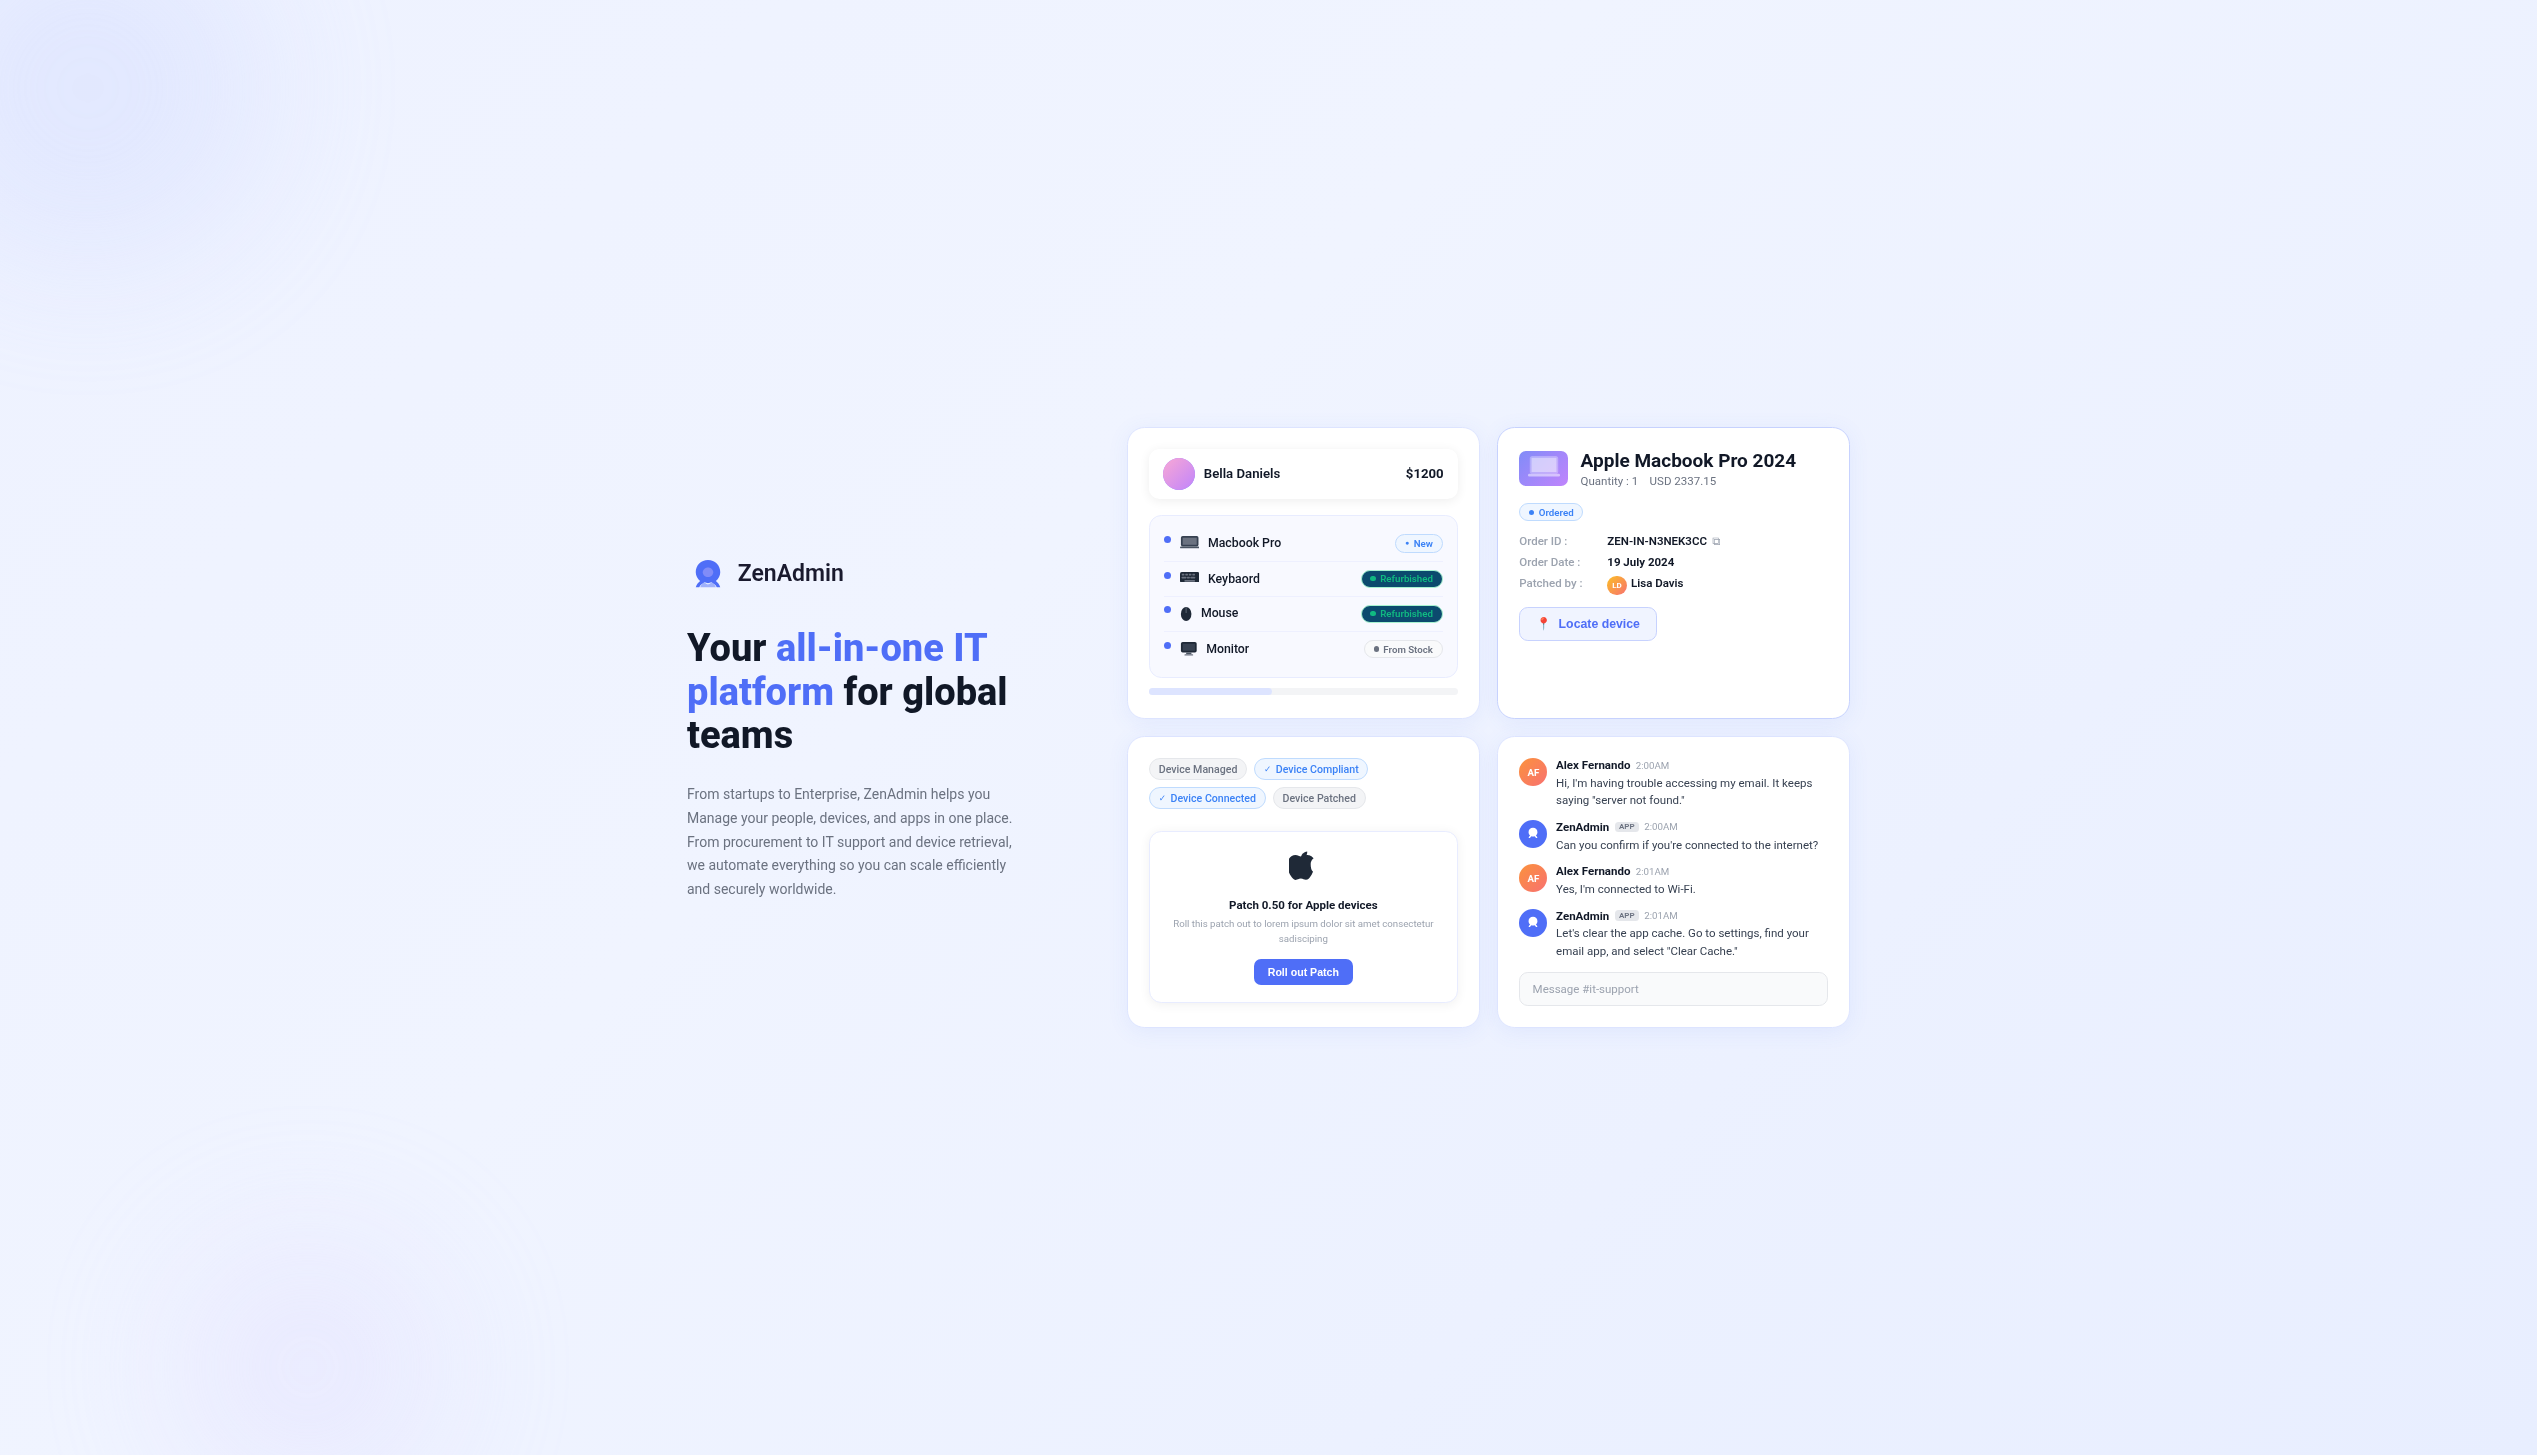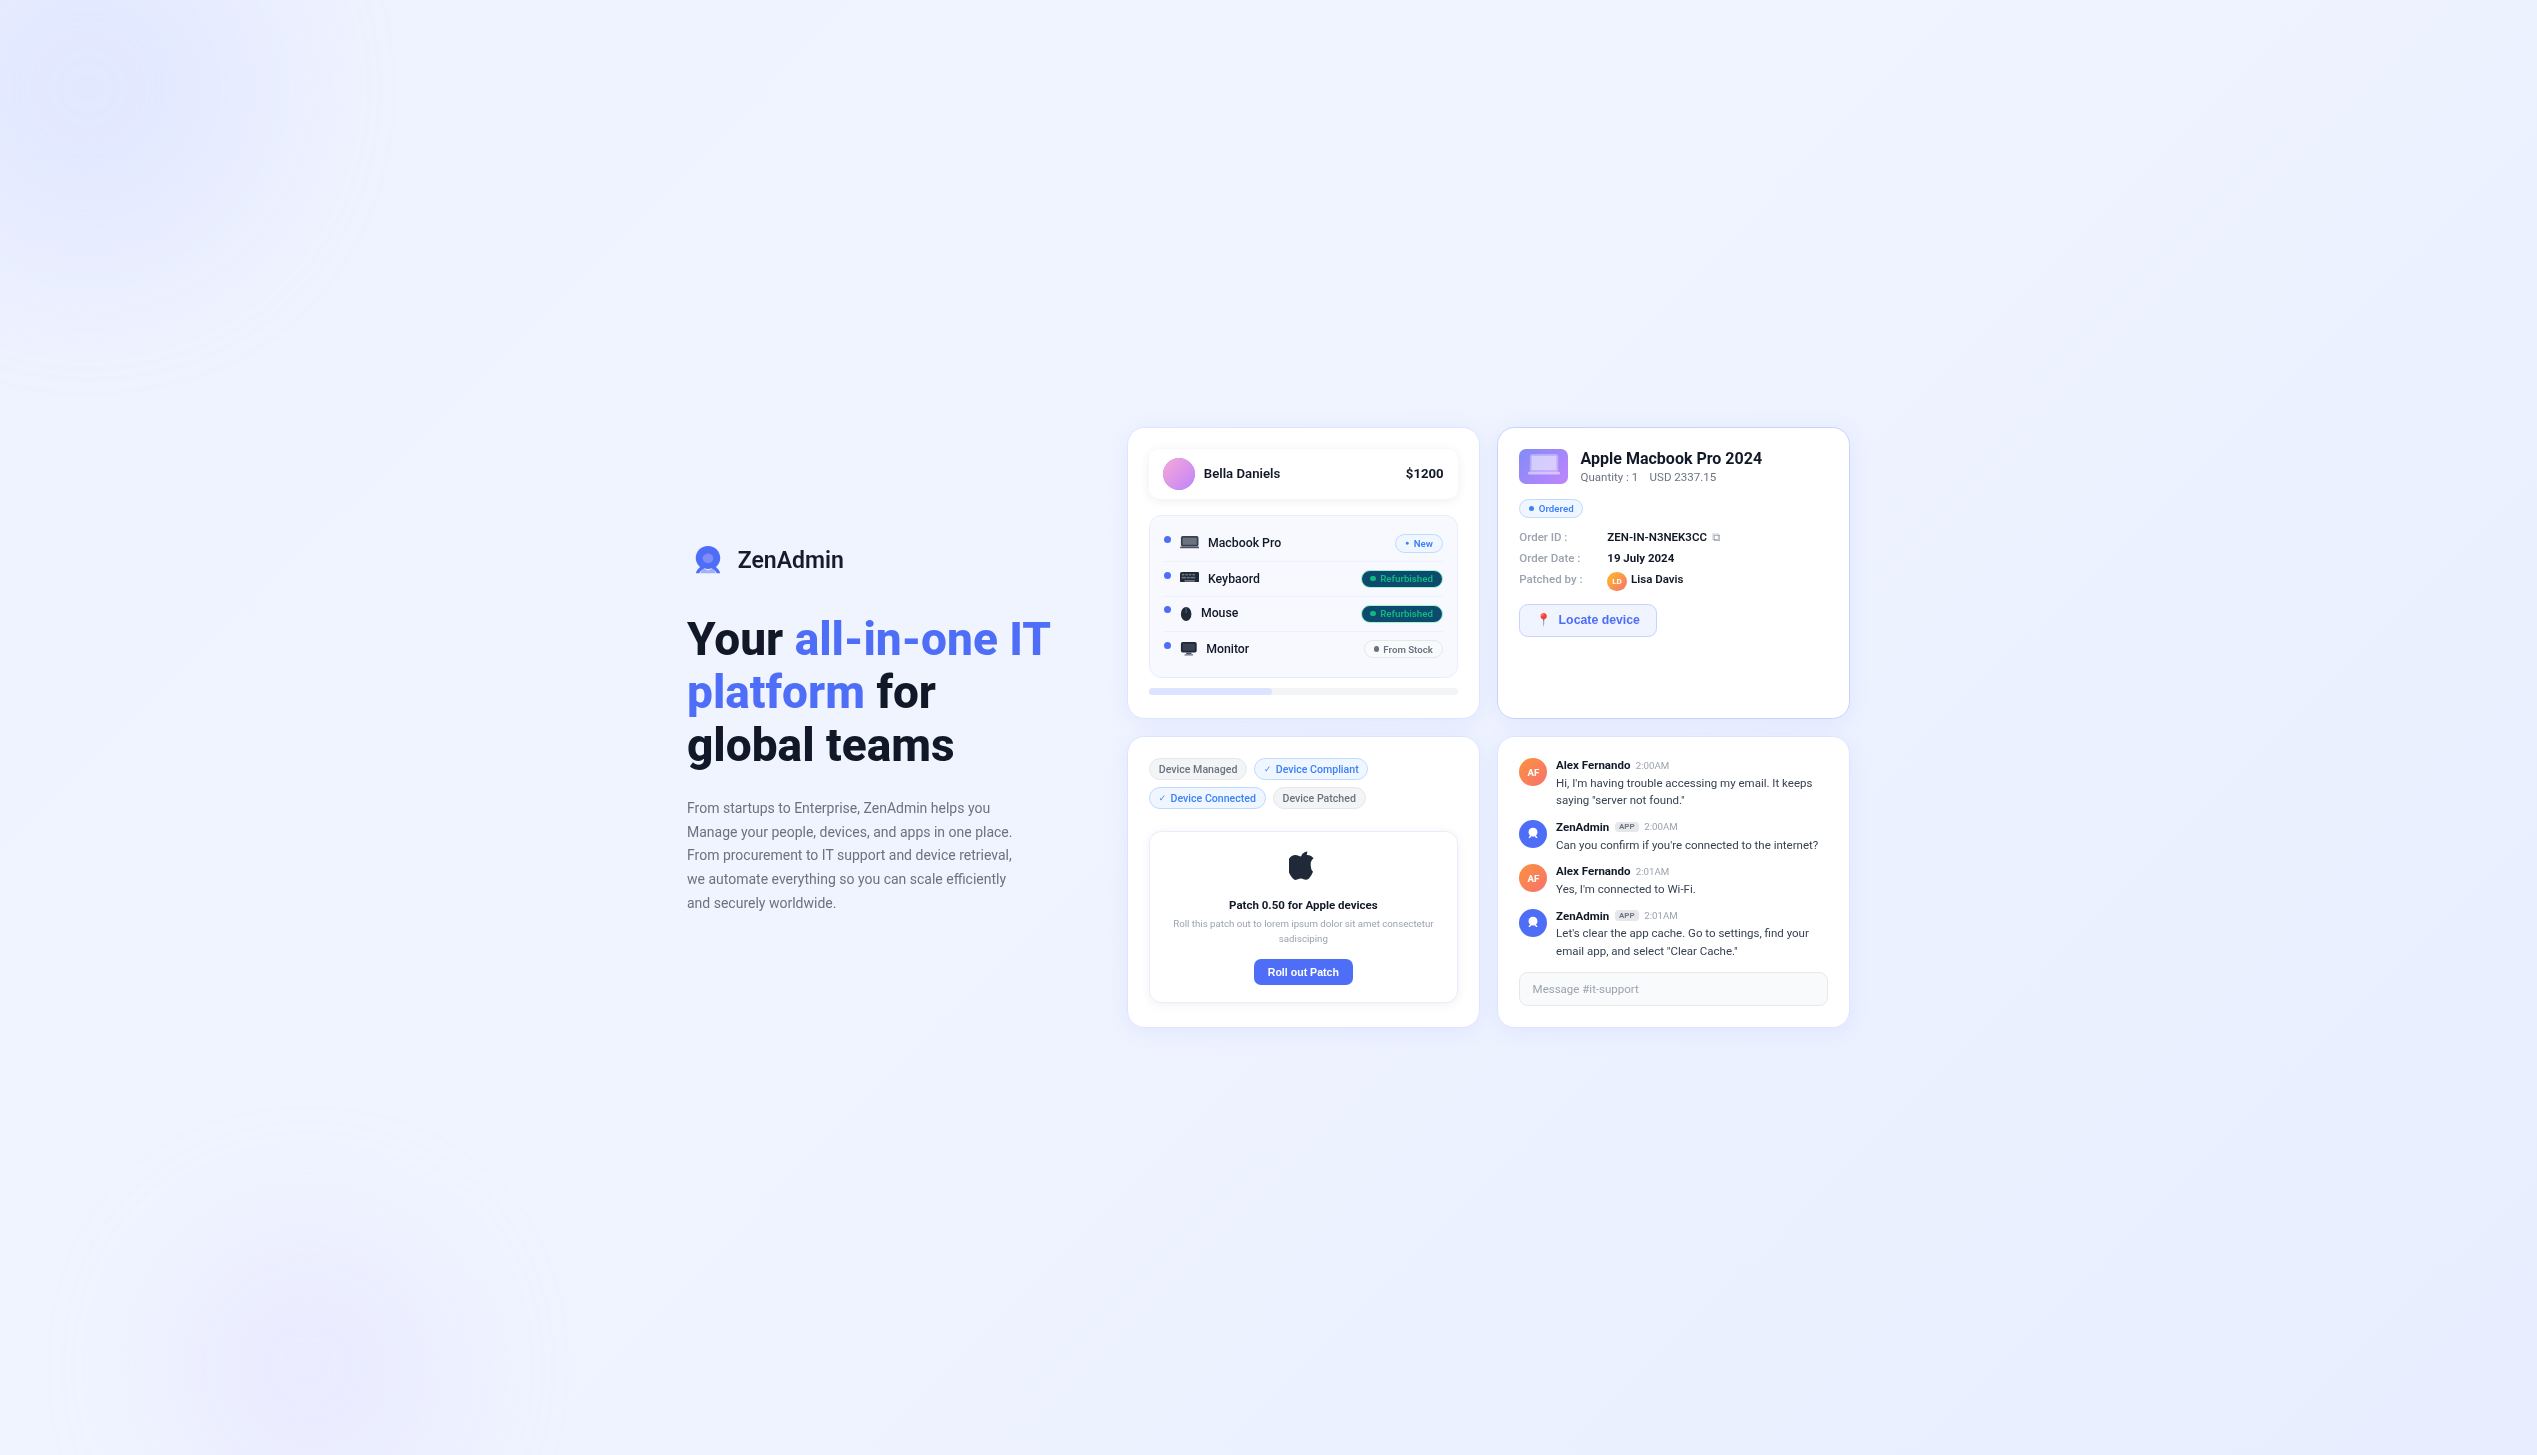--- a/index.html
+++ b/index.html
@@ -32,21 +32,21 @@
     .logo-icon {
       width: 42px;
       height: 42px;
     }
     .logo-text {
       font-size: 23px;
       font-weight: 600;
       color: #1a1a2e;
     }
     .hero-title {
-      font-size: 46px;
+      font-size: 38px;
       font-weight: 800;
       color: #111827;
       line-height: 1.15;
       margin-bottom: 25px;
     }
     .hero-title .highlight {
       color: #4f6ef7;
     }
     .hero-desc {
       font-size: 14px;
@@ -203,21 +203,21 @@
       width: 49px;
       height: 35px;
       background: linear-gradient(135deg, #818cf8 0%, #c084fc 100%);
       border-radius: 7px;
       display: flex;
       align-items: center;
       justify-content: center;
       font-size: 17.6px;
     }
     .order-title {
-      font-size: 16px;
+      font-size: 19px;
       font-weight: 700;
       color: #111827;
     }
     .order-subtitle {
       font-size: 11.5px;
       color: #6b7280;
       margin-top: 1.8px;
     }
     .badge-ordered {
       background: #eff6ff;

